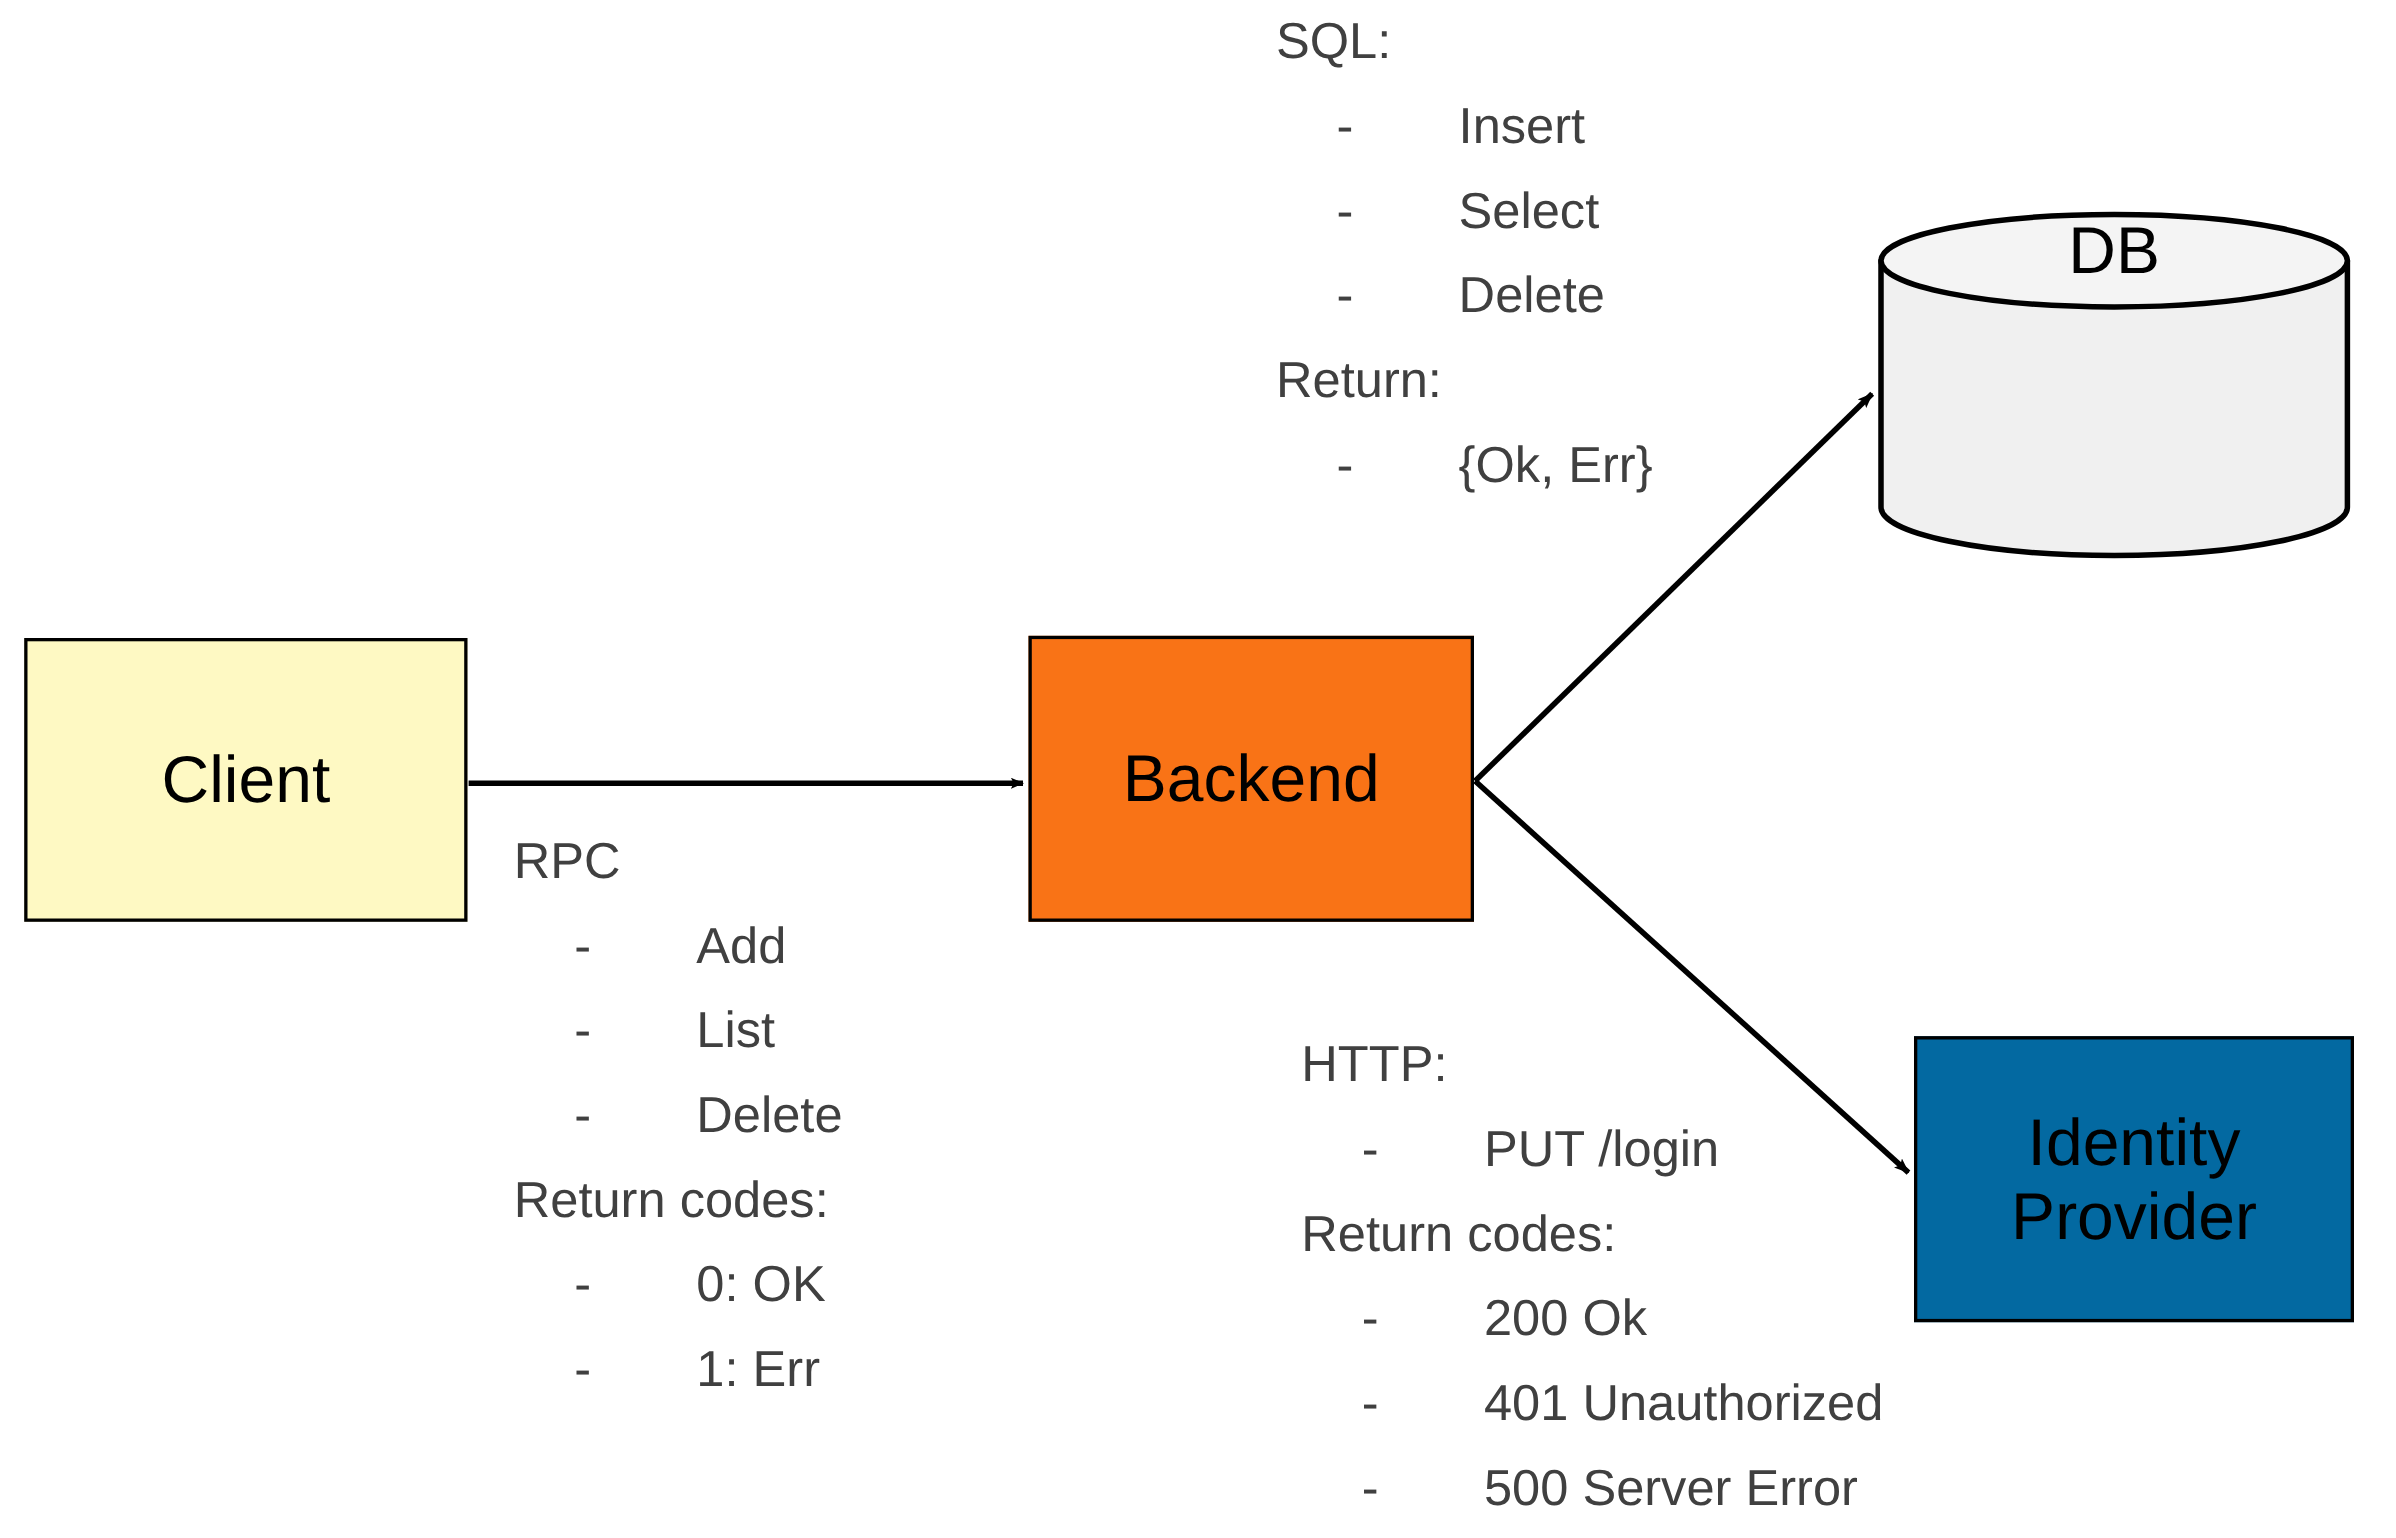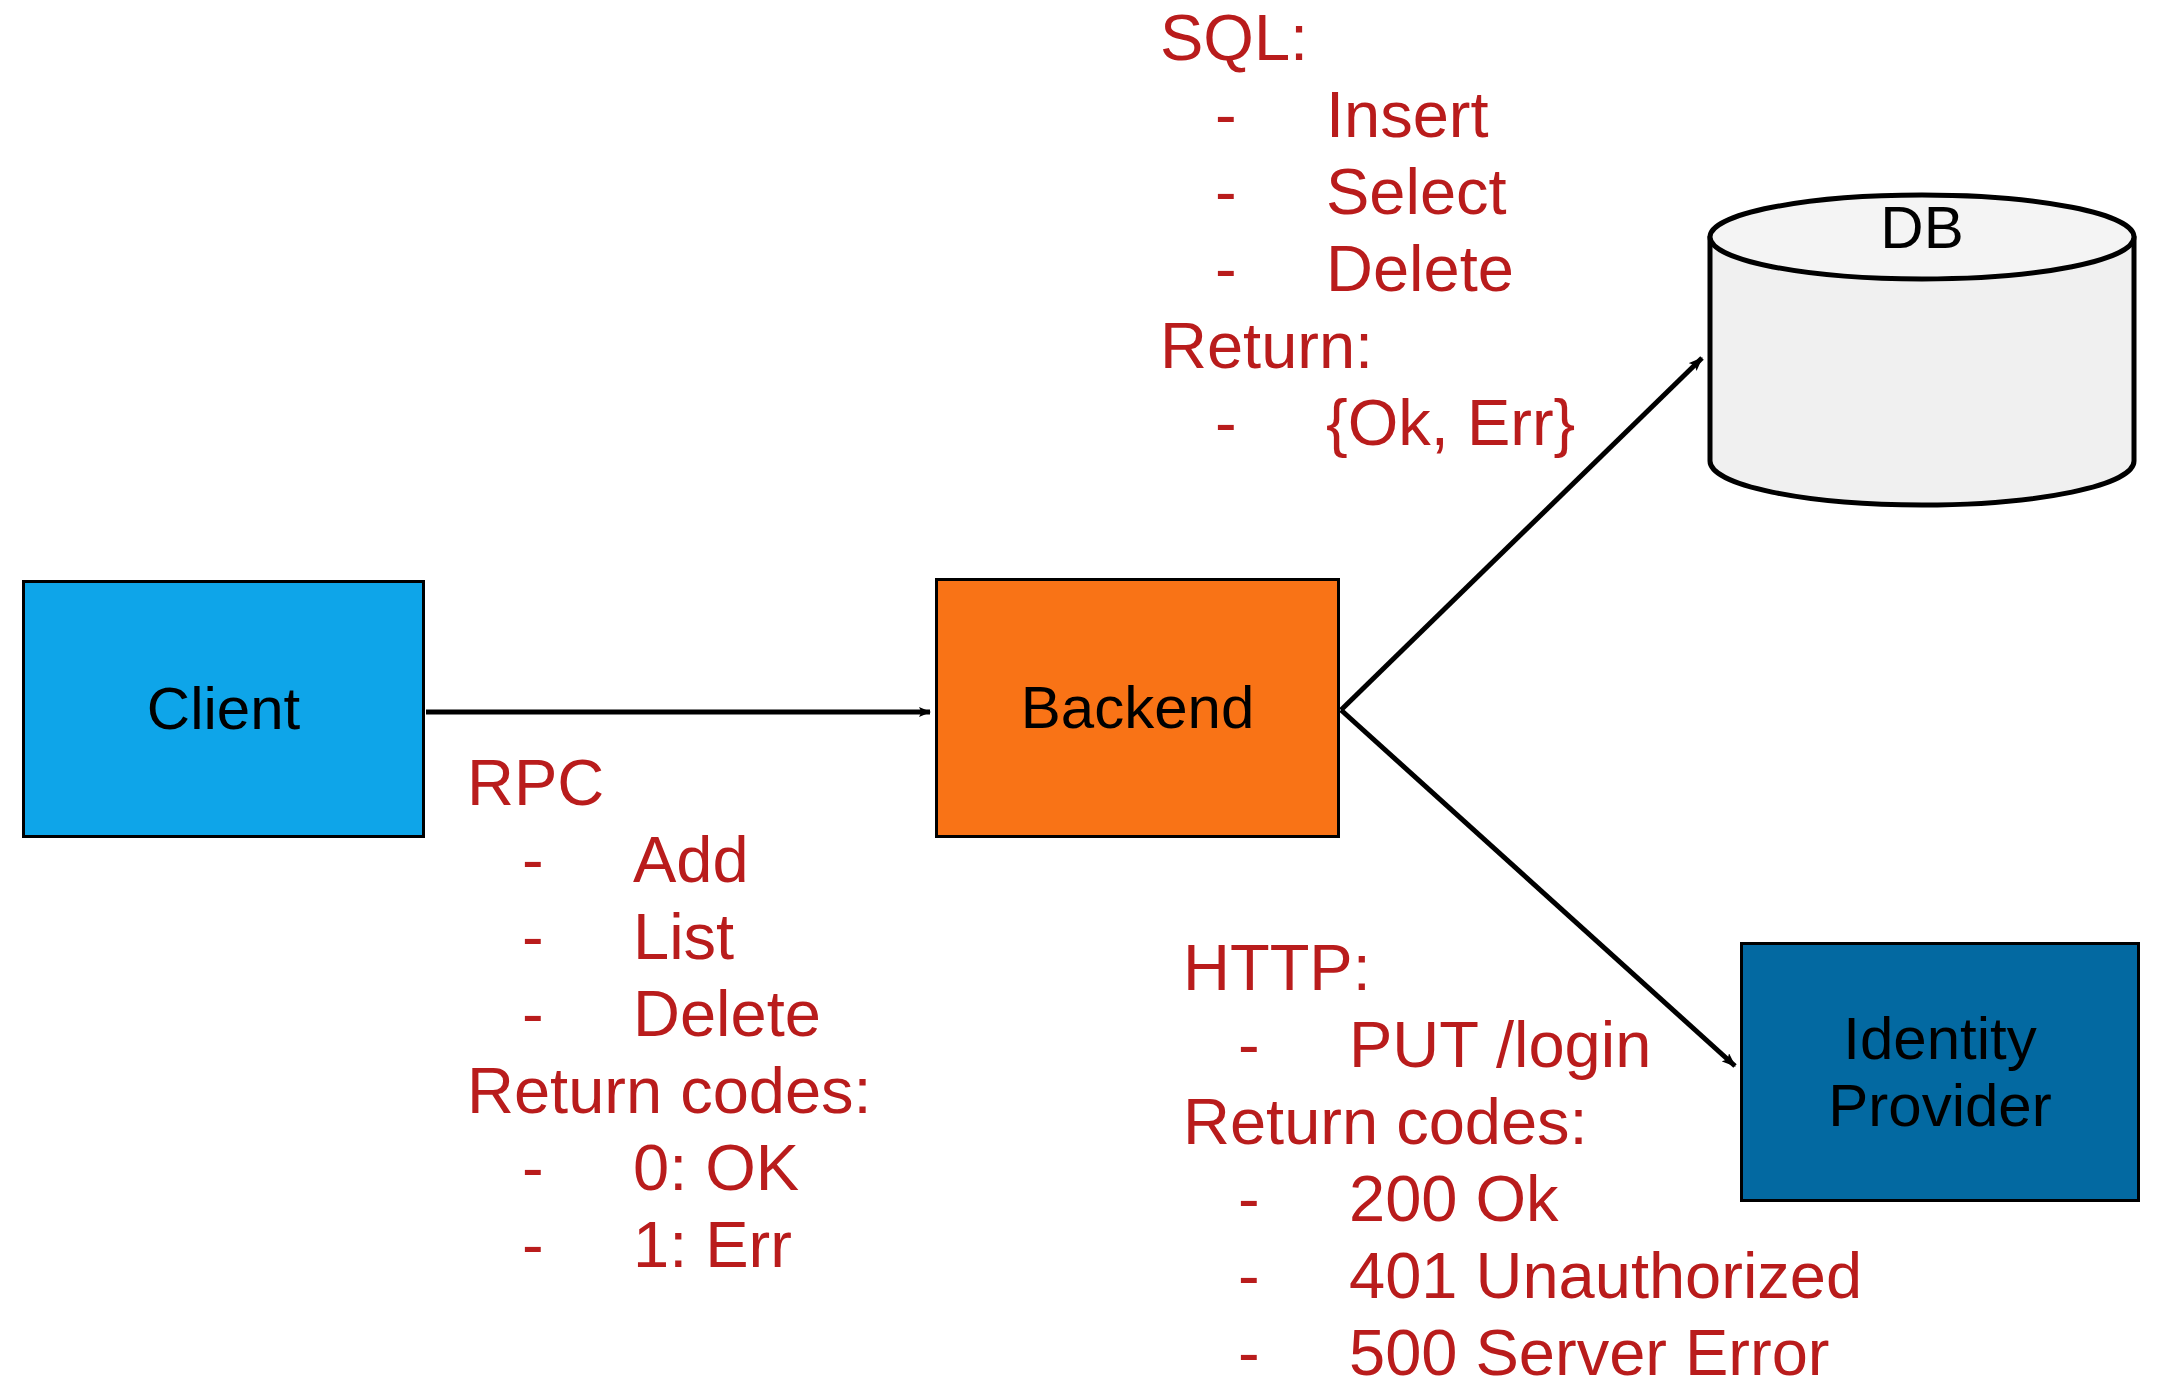--- a/index.html
+++ b/index.html
@@ -41,21 +41,21 @@
     color: #000000;
     letter-spacing: 0px;
   }
 
   
   #client-node {
     left: 22px;
     top: 580px;
     width: 403px;
     height: 258px;
-    background: #0ea5e9;
+    background: #fef9c3;
   }
 
   
   #backend-node {
     left: 935px;
     top: 578px;
     width: 405px;
     height: 260px;
     background: #f97316;
   }
@@ -93,23 +93,23 @@
     height: 312px;
     display: flex;
     align-items: flex-start;
     justify-content: center;
     pointer-events: none;
   }
 
   
   .ann-block {
     position: absolute;
-    font-size: 65px;
+    font-size: 46px;
     line-height: 77px;
-    color: #b91c1c;
+    color: #404040;
     white-space: nowrap;
   }
   .ann-head {
     display: block;
   }
   .ann-item {
     display: block;
     position: relative;
     padding-left: 166px;
   }

